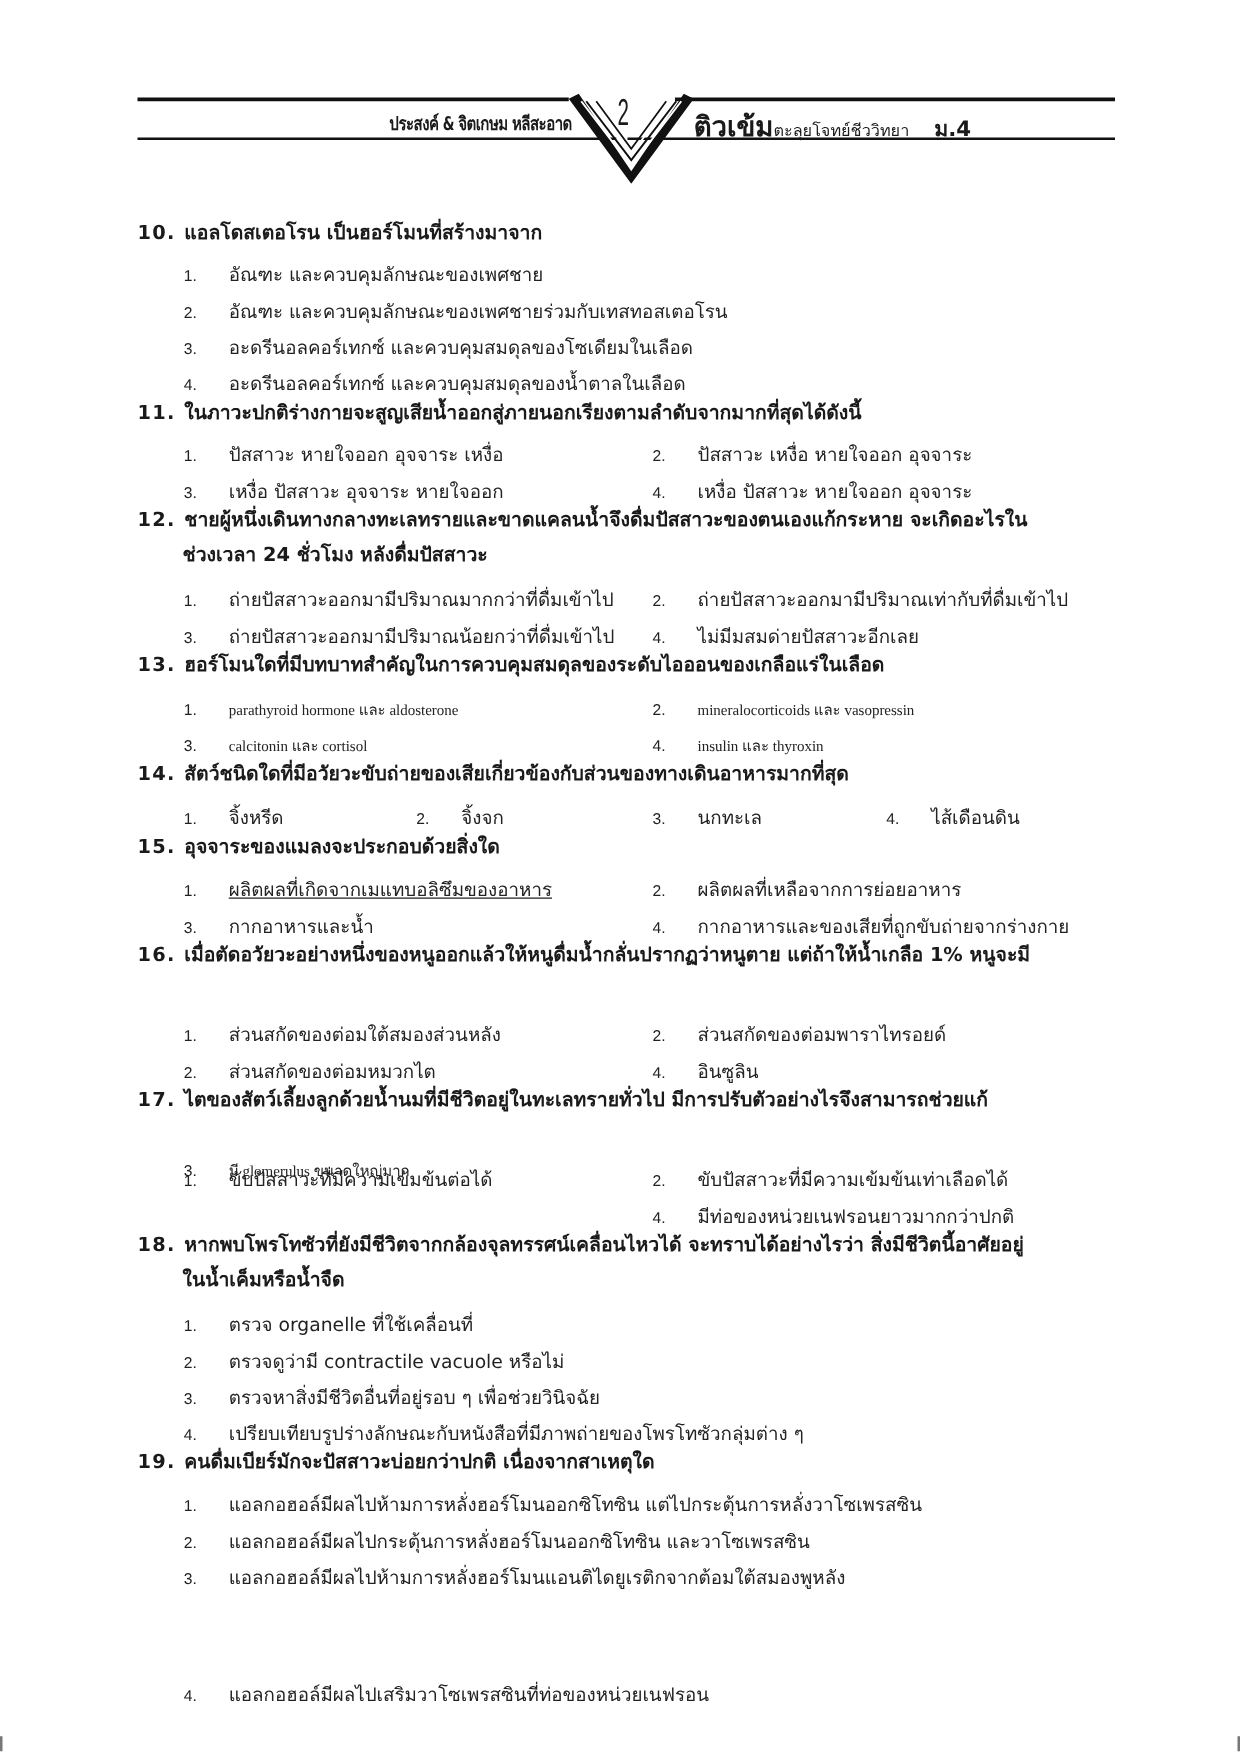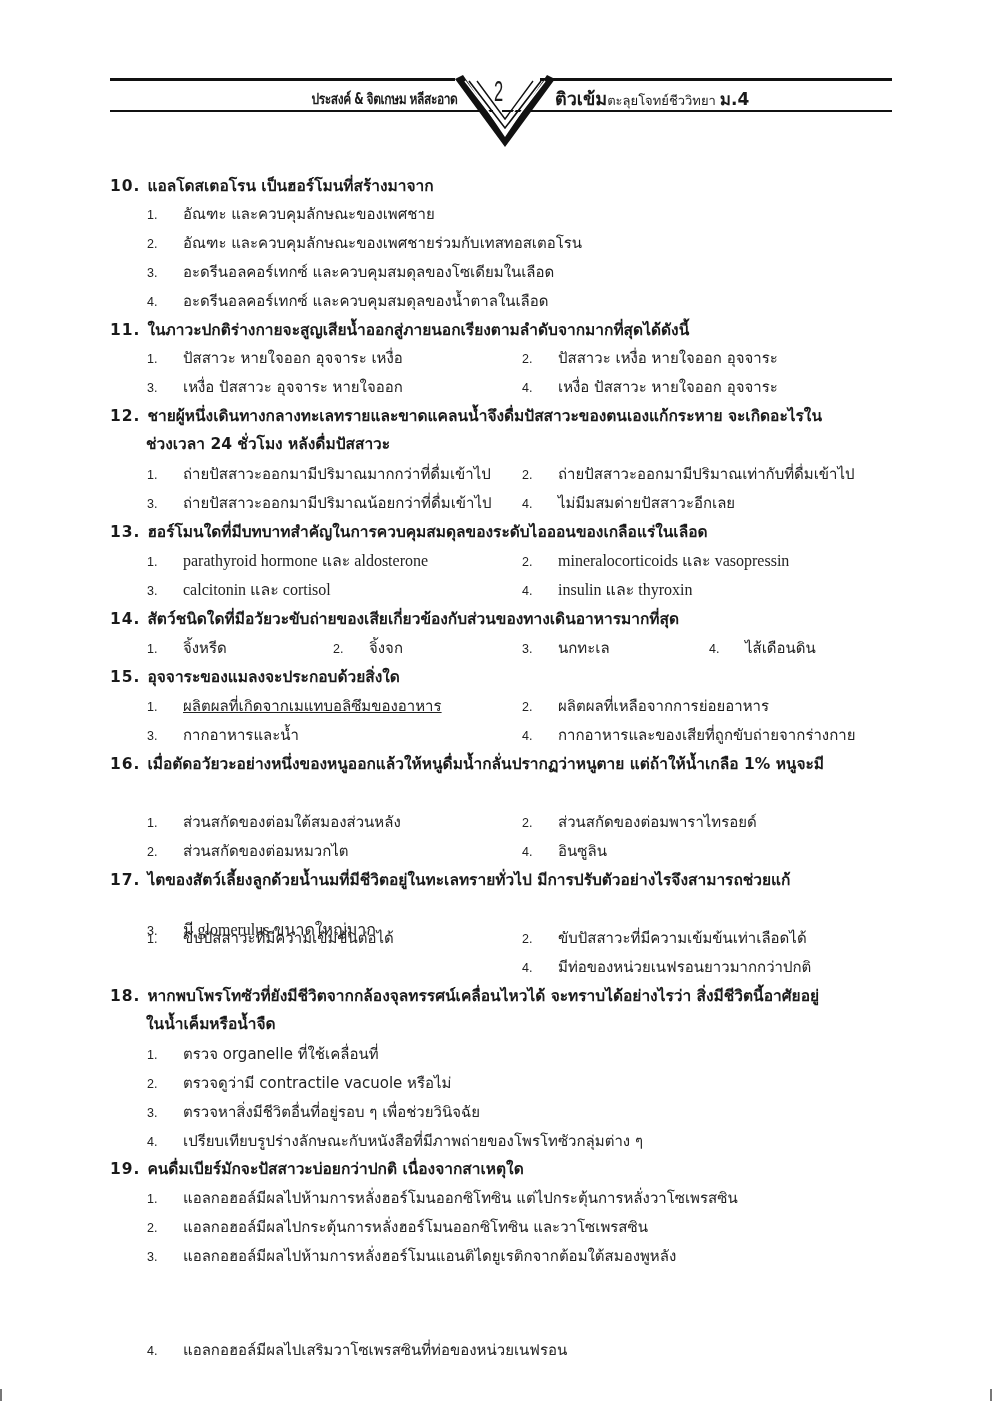--- a/index.html
+++ b/index.html
@@ -4,36 +4,36 @@
 <style>
   html, body { margin:0; padding:0; background:#ffffff; }
   body { width:992px; height:1403px; position:relative; overflow:hidden; color:#1a1a1a; font-family:"DejaVu Sans", sans-serif; }
 
   
   .header { position:absolute; left:0; top:0; width:992px; height:160px; }
   .hline { position:absolute; height:2px; background:#111; }
   .hline.thick { height:3px; }
   .header-left { position:absolute; top:87px; right:535px; font-family:"DejaVu Sans Condensed","DejaVu Sans", sans-serif; font-size:15px; font-weight:bold; letter-spacing:-0.5px; transform:scaleX(0.8); transform-origin:right center; white-space:nowrap; }
   .header-right { position:absolute; top:84px; left:555px; white-space:nowrap; }
-  .header-right .big { font-size:18px; font-weight:bold; }
+  .header-right .big { font-size:22px; font-weight:bold; }
   .header-right .small { font-size:13px; }
-  .header-right .grade { font-size:17px; font-weight:bold; margin-left:4px; }
+  .header-right .grade { font-size:17px; font-weight:bold; margin-left:20px; }
   .page-num { position:absolute; left:494px; top:74px; font-family:"Liberation Sans", sans-serif; font-size:30px; transform:scaleX(0.55); transform-origin:left top; }
   .chev { position:absolute; left:455px; top:75px; }
 
   
   .content { position:absolute; left:0; top:0; width:992px; }
   .q { position:absolute; left:110px; width:790px; font-size:15.5px; font-weight:bold; line-height:28px; }
   .q .qnum { display:inline-block; width:32px; letter-spacing:1px; }
   .q .qtext { display:inline; }
   .q .cont { display:block; padding-left:36px; }
-  .opt { position:absolute; font-size:15px; line-height:28px; white-space:nowrap; font-family:"DejaVu Sans", sans-serif; color:#222; }
+  .opt { position:absolute; font-size:15px; line-height:40px; white-space:nowrap; font-family:"DejaVu Sans", sans-serif; color:#222; }
   .opt .on { display:inline-block; width:36px; font-size:12.5px; font-family:"Liberation Sans", sans-serif; }
   .opt .ot { display:inline; }
-  .opt.serif .ot { font-family:"Liberation Serif", serif; font-size:16px; }
+  .opt.serif .ot { font-family:"Liberation Serif", serif; font-size:12px; }
   .col1 { left:147px; }
   .col2 { left:522px; }
   .c4a { left:147px; } .c4b { left:333px; } .c4c { left:522px; } .c4d { left:709px; }
   .tick { position:absolute; bottom:2px; width:2px; height:12px; background:#777; }
 </style>
 </head>
 <body>
 
 <div class="header">
   <div class="hline thick" style="left:110px; top:78px; width:345px;"></div>

